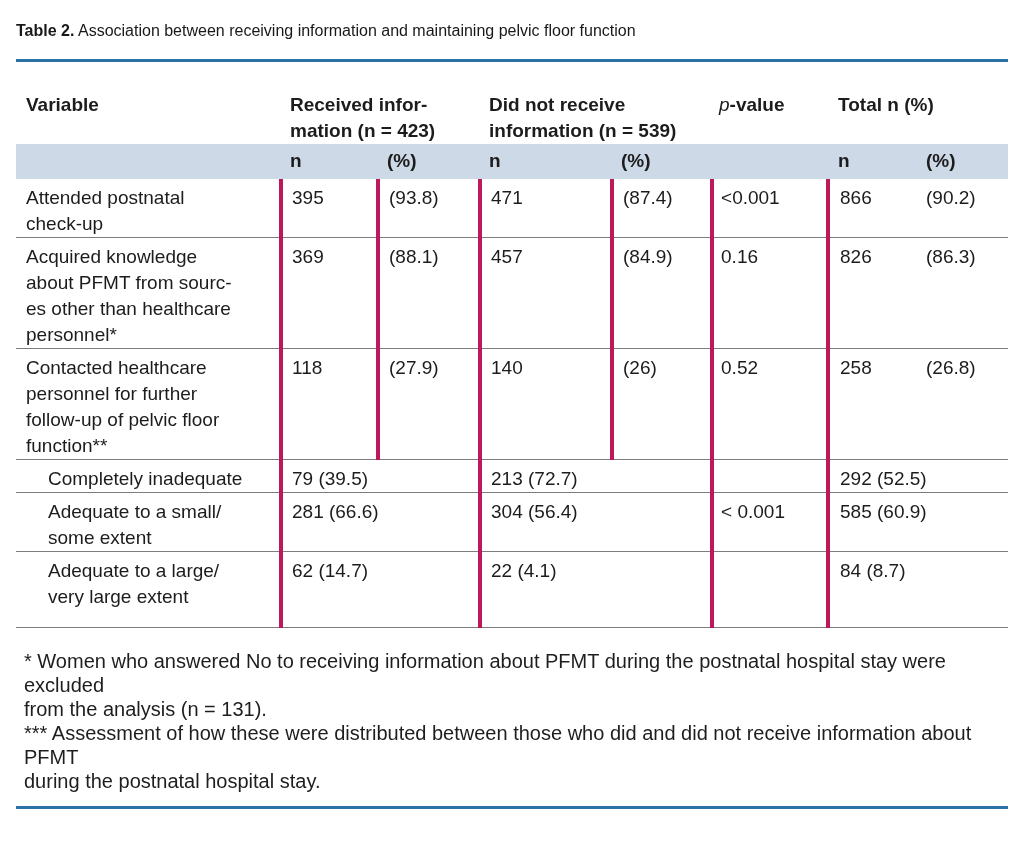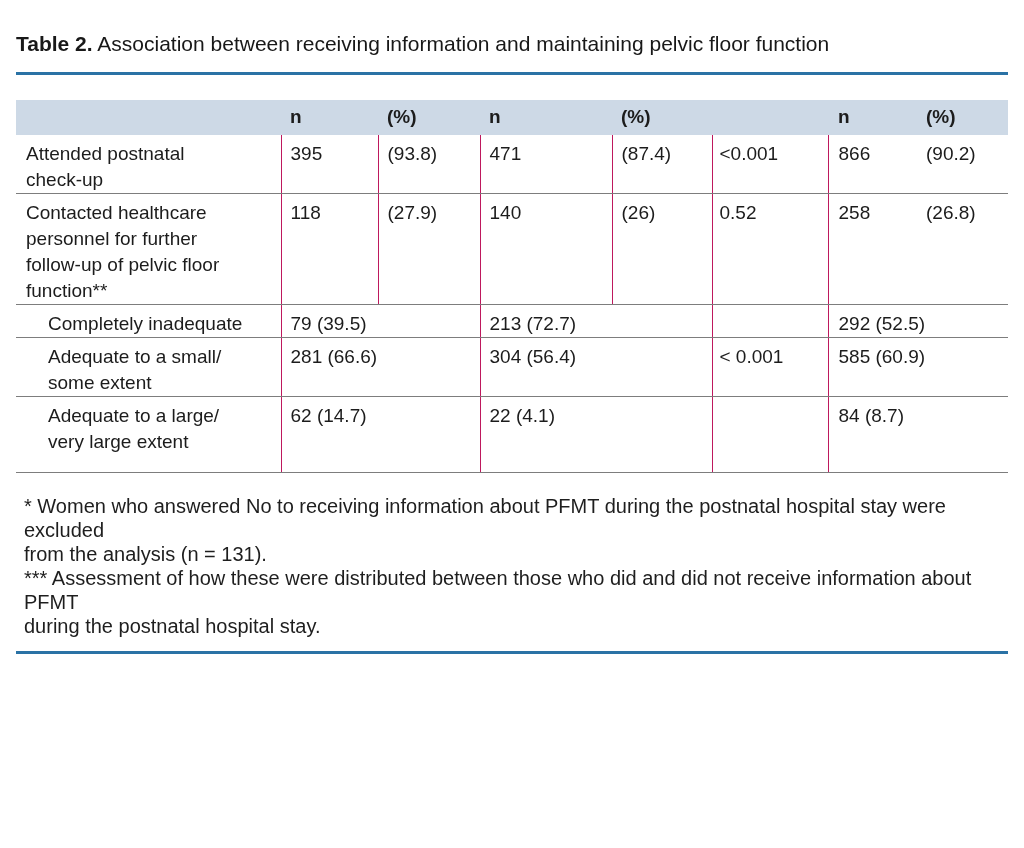--- a/index.html
+++ b/index.html
@@ -6,22 +6,22 @@
   html, body {
     width: 1024px; height: 848px;
     background: #ffffff;
     font-family: "Liberation Sans", sans-serif;
     color: #1c1c1c;
     overflow: hidden;
   }
   .page { padding: 0 16px; }
 
   .caption {
-    margin-top: 31px;
-    font-size: 21px;
+    margin-top: 18px;
+    font-size: 16px;
     line-height: 25px;
     color: #181818;
     white-space: nowrap;
   }
   .caption .bold { font-weight: 700; }
 
   .rule {
     background: #2a72a5;
     border: none;
   }
@@ -43,21 +43,21 @@
     padding: 6px 4px 0 9px;
     font-weight: 400;
   }
   thead th { font-weight: 700; padding-top: 5px; }
   thead th i { font-weight: 400; font-style: italic; }
   tr.hdr-main { height: 57px; }
   tr.band { height: 35px; }
   tr.band td { background: #cdd9e6; font-weight: 700; padding-top: 4px; }
 
   tbody td { border-bottom: 1px solid #7d7d7d; }
-  td.vline, th.vline { border-right: 1px solid #be185d; }
+  td.vline, th.vline { border-right: 4px solid #be185d; }
 
   tr.row-a { height: 56px; }
   tr.row-b { height: 109px; }
   tr.row-c { height: 107px; }
   tr.section-row { height: 36px; }
   tr.sub-a { height: 27px; }
   tr.sub-b { height: 59px; }
   tr.sub-c { height: 76px; }
 
   .c-label { padding-left: 10px; }
@@ -92,20 +92,29 @@
       <col style="width:265px">
         <col style="width:97px">
         <col style="width:102px">
       <col style="width:132px">
         <col style="width:100px">
         <col style="width:116px">
       <col style="width:90px">
         <col style="width:90px">
     </colgroup>
     <thead>
+      <tr class="hdr-main">
+        <th class="c-label">Variable</th>
+        <th colspan="2">Received infor-
+mation (n = 423)</th>
+        <th colspan="2">Did not receive
+information (n = 539)</th>
+        <th class="c-pv"><i>p</i><span>-value</span></th>
+        <th colspan="2" class="c-tn">Total n (%)</th>
+      </tr>
       <tr class="band">
         <td class="c-label"></td>
         <td>n</td>
         <td>(%)</td>
         <td>n</td>
         <td>(%)</td>
         <td class="c-pv"></td>
         <td class="c-tn">n</td>
         <td class="c-tp">(%)</td>
       </tr>
@@ -114,20 +123,33 @@
       <tr class="row-a">
         <td class="c-label vline">Attended postnatal
 check-up</td>
         <td class="vline">395</td>
         <td class="vline">(93.8)</td>
         <td class="vline">471</td>
         <td class="vline">(87.4)</td>
         <td class="c-pv vline">&lt;0.001</td>
         <td class="c-tn">866</td>
         <td class="c-tp">(90.2)</td>
+      </tr>
+      <tr class="row-b">
+        <td class="c-label vline">Acquired knowledge
+about PFMT from sourc-
+es other than healthcare
+personnel*</td>
+        <td class="vline">369</td>
+        <td class="vline">(88.1)</td>
+        <td class="vline">457</td>
+        <td class="vline">(84.9)</td>
+        <td class="c-pv vline">0.16</td>
+        <td class="c-tn">826</td>
+        <td class="c-tp">(86.3)</td>
       </tr>
       <tr class="row-c">
         <td class="c-label vline">Contacted healthcare
 personnel for further
 follow-up of pelvic floor
 function**</td>
         <td class="vline">118</td>
         <td class="vline">(27.9)</td>
         <td class="vline">140</td>
         <td class="vline">(26)</td>

